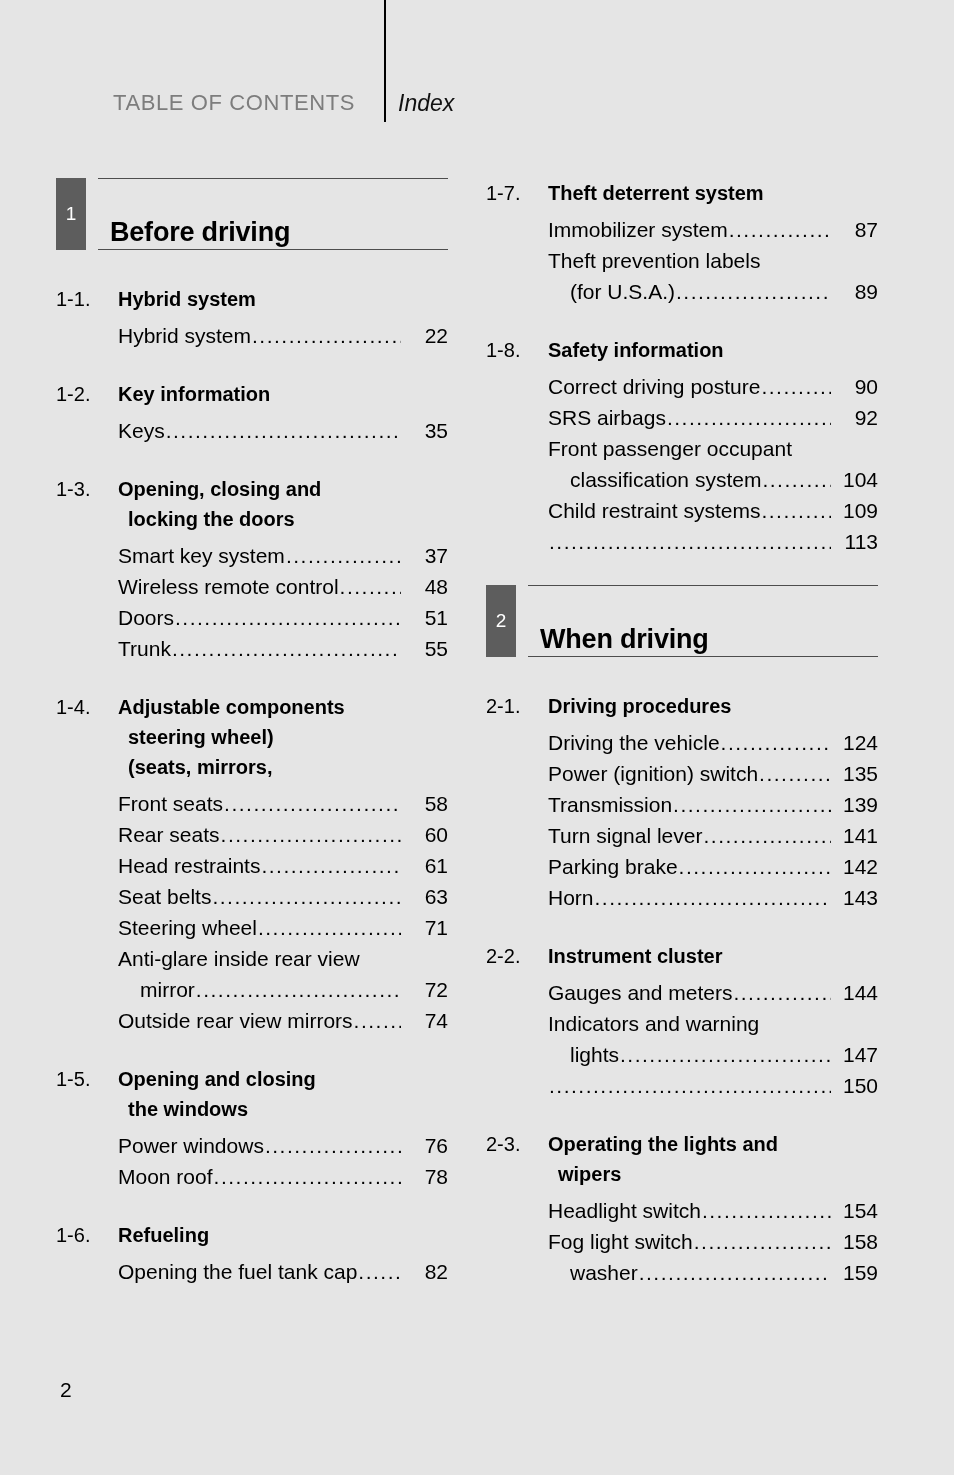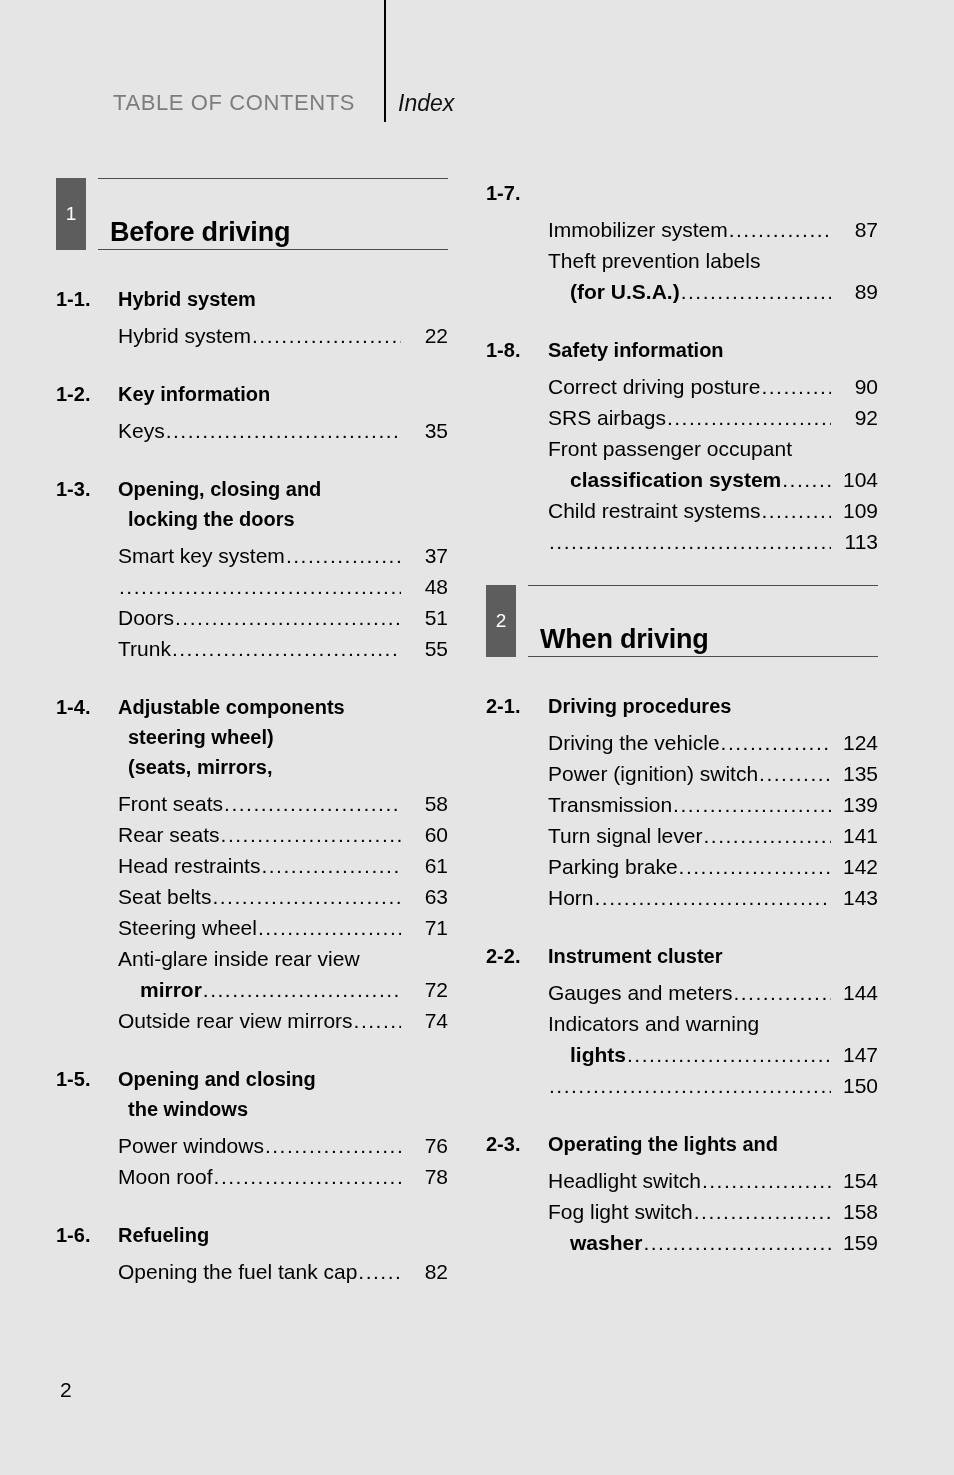--- a/index.html
+++ b/index.html
@@ -108,21 +108,21 @@
   
   .section { margin-bottom: 28px; }
   .section-head {
     display: flex;
     align-items: flex-start;
     margin-bottom: 6px;
   }
   .section-no {
     flex: 0 0 62px;
     font-size: 20px;
-    font-weight: bold;
+    font-weight: normal;
     line-height: 30px;
     white-space: nowrap;
   }
   .section-name {
     font-size: 20px;
     font-weight: bold;
     line-height: 30px;
   }
   .section-name .cont { display: block; padding-left: 10px; }
 
@@ -132,21 +132,21 @@
     font-size: 21px;
     line-height: 31px;
     position: relative;
   }
   .entry-line {
     display: flex;
     align-items: baseline;
     width: 100%;
   }
   .entry-text { white-space: pre; }
-  .entry-text.indent { padding-left: 22px; font-weight: bold; }
+  .entry-text.indent { padding-left: 22px; }
   .leader {
     flex: 1 1 auto;
     overflow: hidden;
     white-space: nowrap;
     margin: 0 1px;
     color: #000000;
     letter-spacing: 1.5px;
     font-size: 21px;
   }
   .entry-page {
@@ -223,20 +223,21 @@
         <div class="entries">
           <div class="entry">
             <div class="entry-line">
               <span class="entry-text">Smart key system</span>
               <span class="leader">........................................................................................................................</span>
               <span class="entry-page">37</span>
             </div>
           </div>
           <div class="entry">
             <div class="entry-line">
+              <span class="entry-text">Wireless remote control</span>
               <span class="leader">........................................................................................................................</span>
               <span class="entry-page">48</span>
             </div>
           </div>
           <div class="entry">
             <div class="entry-line">
               <span class="entry-text">Doors</span>
               <span class="leader">........................................................................................................................</span>
               <span class="entry-page">51</span>
             </div>
@@ -345,20 +346,21 @@
               <span class="entry-page">82</span>
             </div>
           </div>
         </div>
       </div>
     </div>
   <div class="col col-right" id="col-right">
       <div class="section">
         <div class="section-head">
           <div class="section-no">1-7.</div>
+          <div class="section-name"><span>Theft deterrent system</span></div>
         </div>
         <div class="entries">
           <div class="entry">
             <div class="entry-line">
               <span class="entry-text">Immobilizer system</span>
               <span class="leader">........................................................................................................................</span>
               <span class="entry-page">87</span>
             </div>
           </div>
           <div class="entry">
@@ -503,21 +505,21 @@
             <div class="entry-line">
               <span class="leader">........................................................................................................................</span>
               <span class="entry-page">150</span>
             </div>
           </div>
         </div>
       </div>
       <div class="section">
         <div class="section-head">
           <div class="section-no">2-3.</div>
-          <div class="section-name"><span>Operating the lights and</span></div>
+          <div class="section-name"><span>Operating the lights and</span><span class="cont">wipers</span></div>
         </div>
         <div class="entries">
           <div class="entry">
             <div class="entry-line">
               <span class="entry-text">Headlight switch</span>
               <span class="leader">........................................................................................................................</span>
               <span class="entry-page">154</span>
             </div>
           </div>
           <div class="entry">

